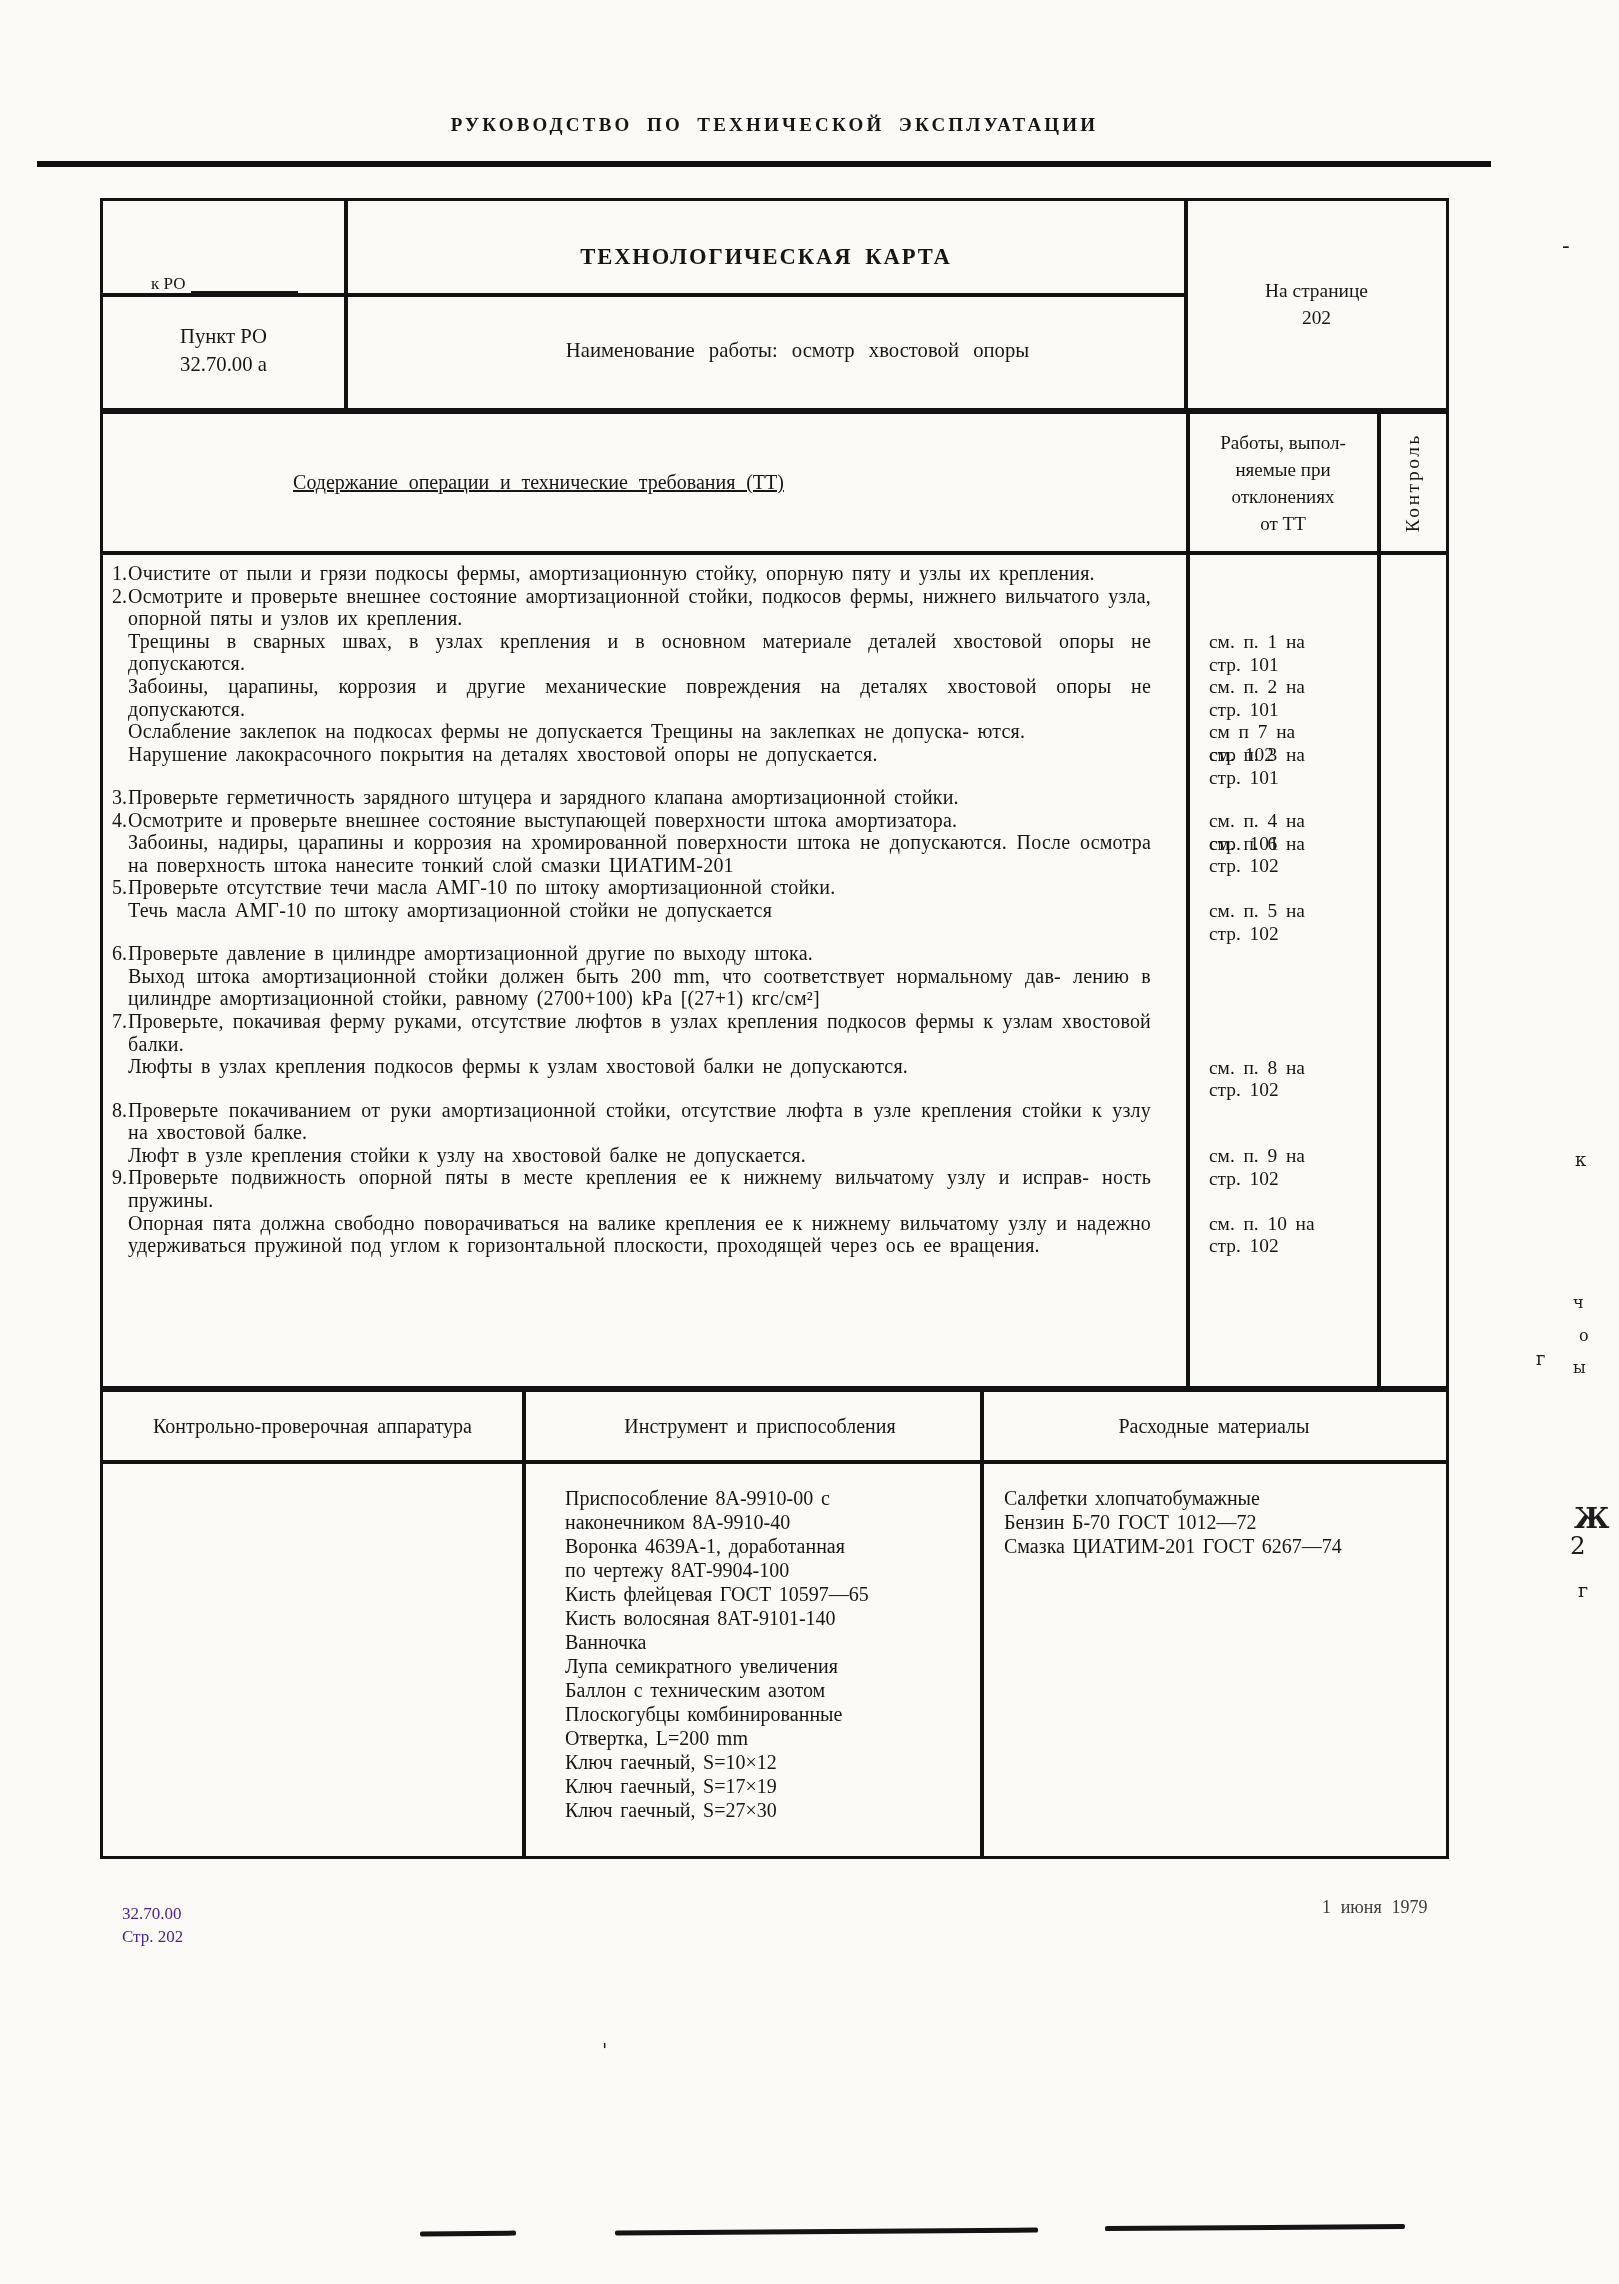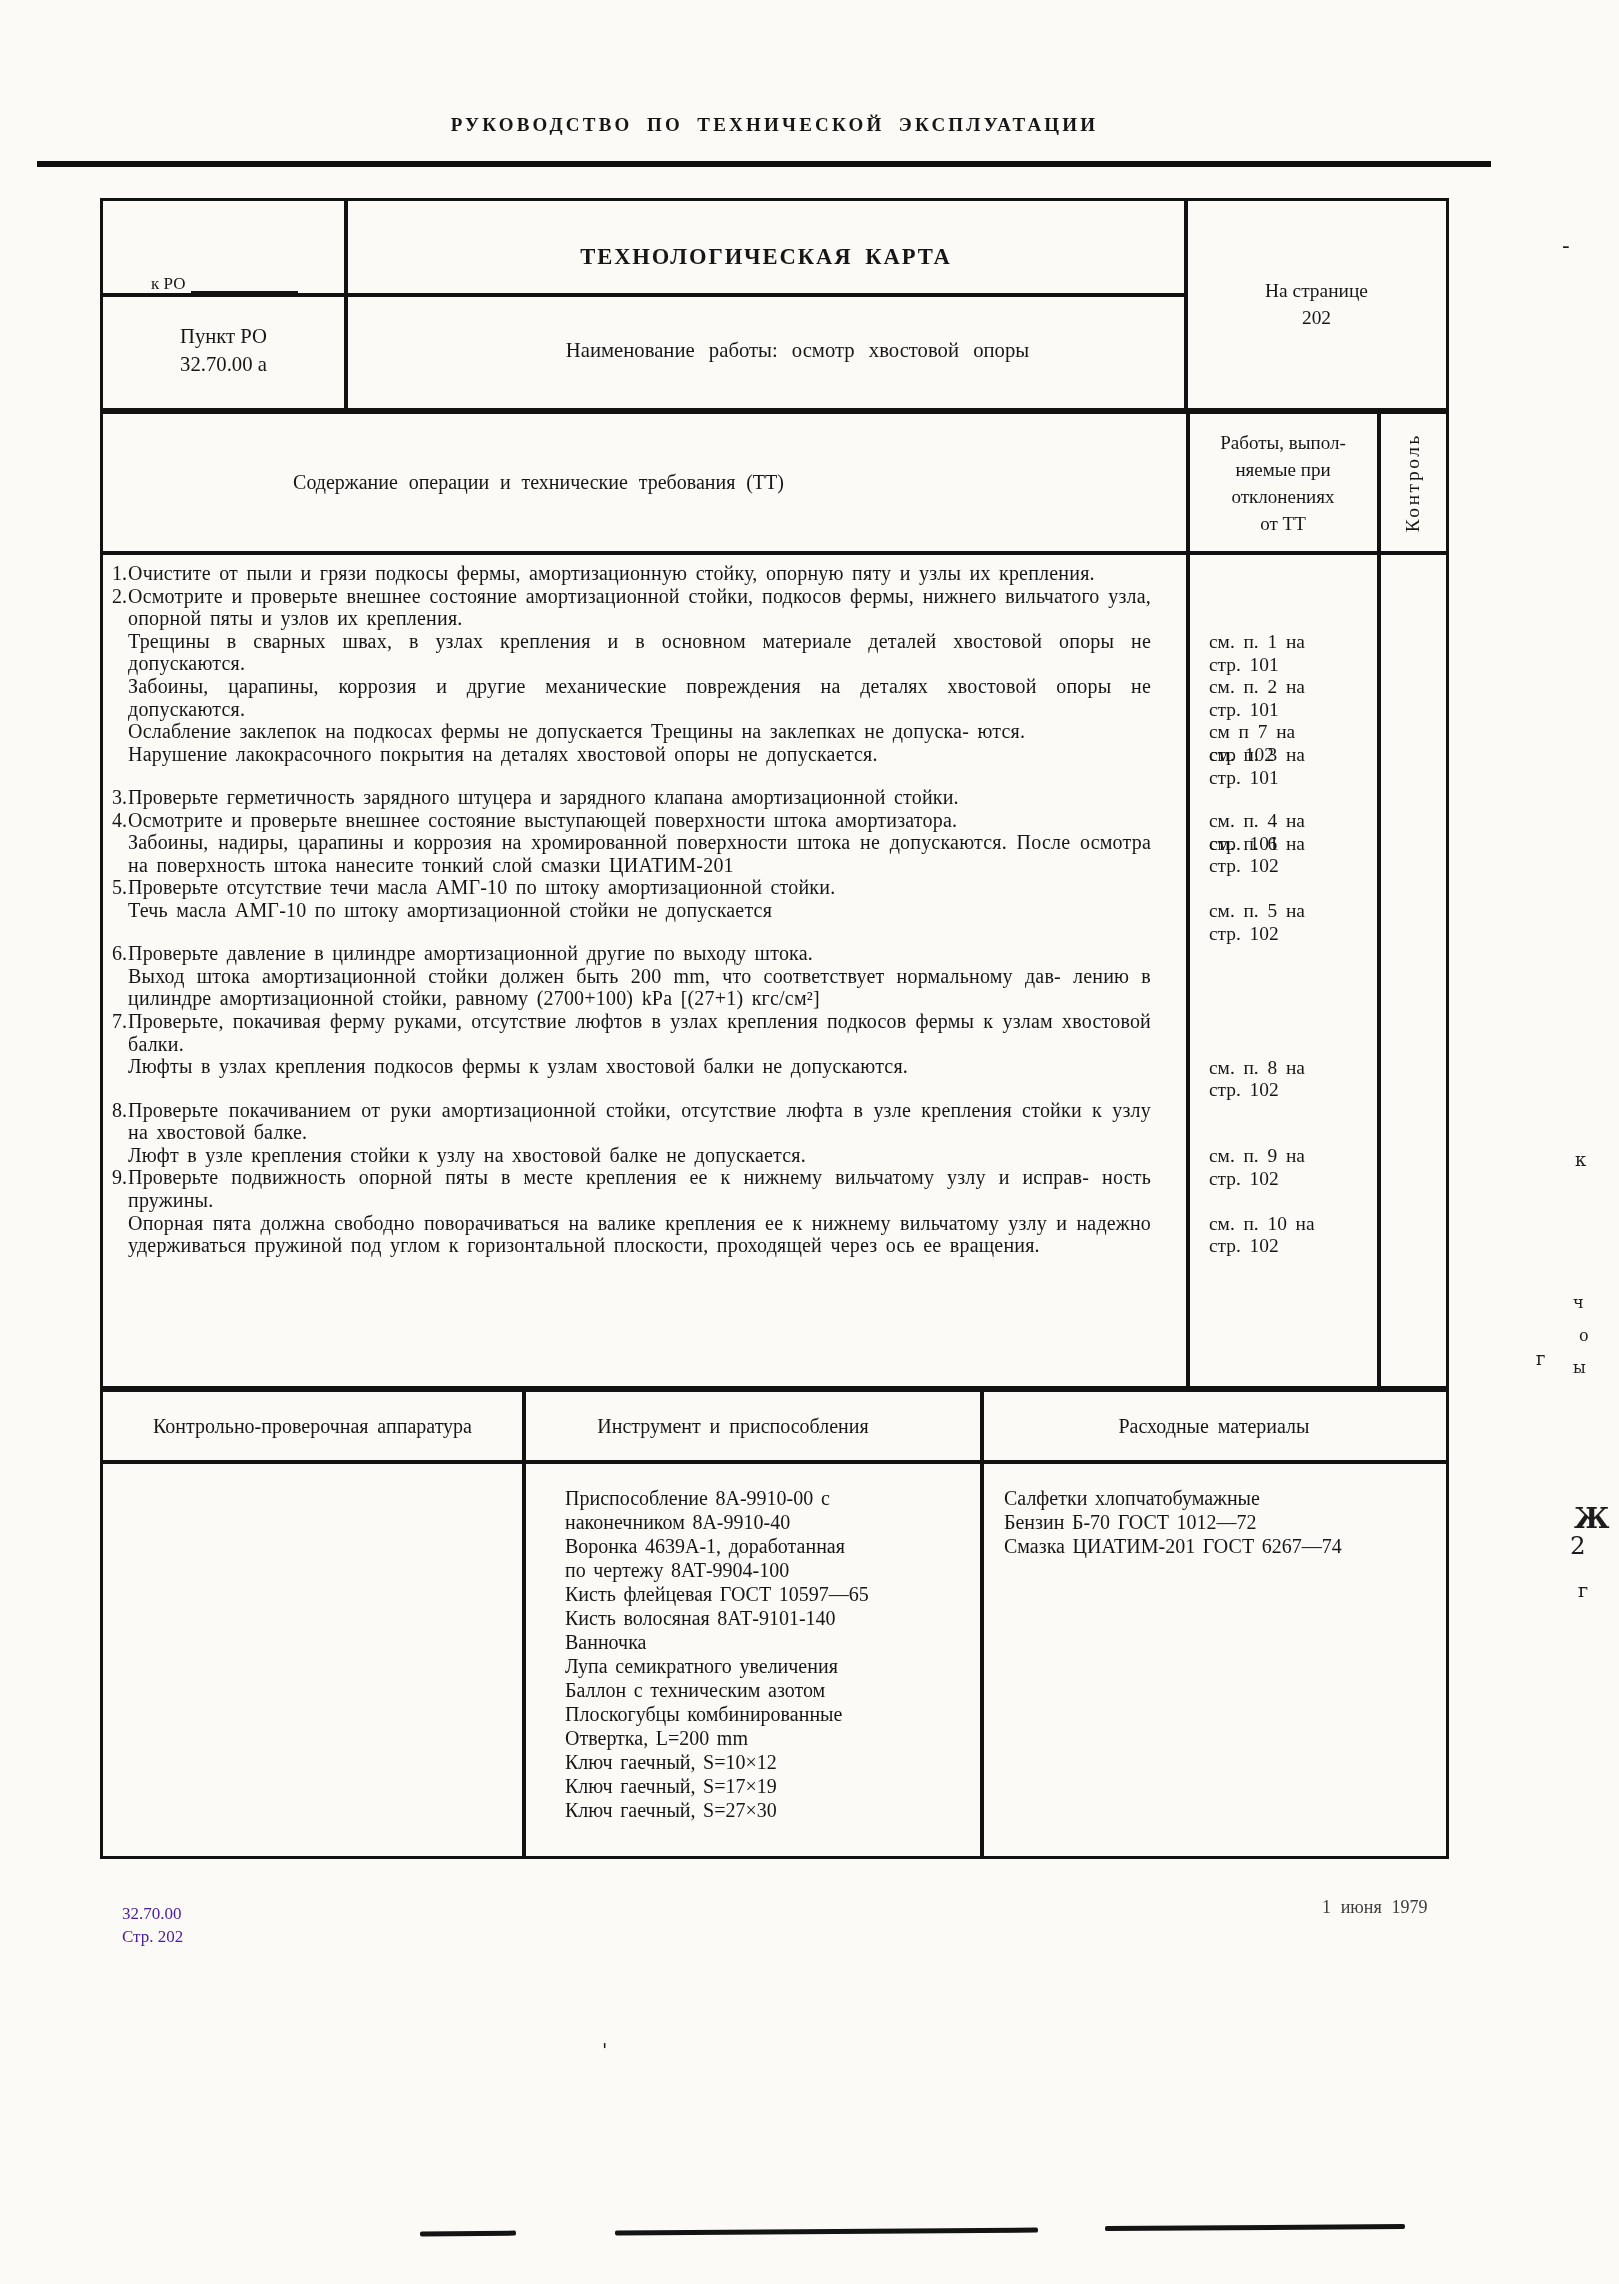--- a/index.html
+++ b/index.html
@@ -23,38 +23,38 @@
         justify-content:center;align-items:center;font-size:20.7px;line-height:28px;}
   .t1-title{position:absolute;left:245px;top:0;width:836px;height:112px;display:flex;align-items:center;
         justify-content:center;font-size:22.6px;font-weight:bold;letter-spacing:1.9px;word-spacing:5.2px;}
   .t1-work{position:absolute;left:245px;top:96px;width:899px;height:106px;display:flex;align-items:center;
         justify-content:center;font-size:20.7px;word-spacing:9px;}
   .t1-pageref{position:absolute;left:1085px;top:0;width:257px;height:205px;display:flex;align-items:center;
         justify-content:center;text-align:center;font-size:19.4px;line-height:27px;white-space:pre-line;}
 
   
   .t2-hc{position:absolute;left:0;top:0;width:871px;height:137px;display:flex;align-items:center;
-        justify-content:center;font-size:20px;word-spacing:5.8px;}
+        justify-content:center;font-size:20px;word-spacing:5.8px;text-decoration:underline;}
   .t2-hd{position:absolute;left:1086px;top:0;width:188px;height:137px;display:flex;align-items:center;
         justify-content:center;text-align:center;font-size:19px;line-height:27px;white-space:pre-line;}
   .t2-hk{position:absolute;left:1278px;top:0;width:63px;height:137px;display:flex;align-items:center;justify-content:center;}
   .t2-hk span{writing-mode:vertical-rl;transform:rotate(180deg);font-size:19.4px;letter-spacing:2.6px;}
   .op-body{position:absolute;left:0;top:148px;width:1341px;}
   .op-row{position:relative;}
   .op-row.gap{margin-top:20.7px;}
   .op-main{margin-left:25px;width:1023px;font-size:20px;line-height:22.6px;text-align:justify;
         word-spacing:3.2px;letter-spacing:0.2px;}
   .op-num{position:absolute;left:9px;top:0;font-size:20px;}
   .op-note{position:absolute;left:1106px;top:1.3px;width:168px;font-size:19.4px;line-height:22.6px;
         white-space:pre-line;word-spacing:3.9px;}
 
   
   .t3-h{position:absolute;top:0;height:68px;display:flex;align-items:center;justify-content:center;
         font-size:20px;word-spacing:3.9px;text-align:center;}
-  .t3-h1{left:0;width:419px;} .t3-h2{left:403px;width:454px;} .t3-h3{left:881px;width:460px;}
+  .t3-h1{left:0;width:419px;} .t3-h2{left:430px;width:454px;} .t3-h3{left:881px;width:460px;}
   .t3-list{position:absolute;font-size:20px;line-height:24px;white-space:pre-line;word-spacing:2.6px;}
   .t3-apparatus{left:26px;top:94px;width:374px;}
   .t3-tools{left:462px;top:94px;width:407px;}
   .t3-mats{left:901px;top:94px;width:433px;}
 
   
   .f-left{position:absolute;left:122px;top:1902px;font-size:17px;line-height:23px;color:#4c1d95;}
   .f-right{position:absolute;left:1322px;top:1897px;font-size:18px;color:#3d3d3d;word-spacing:5.2px;}
 
   

